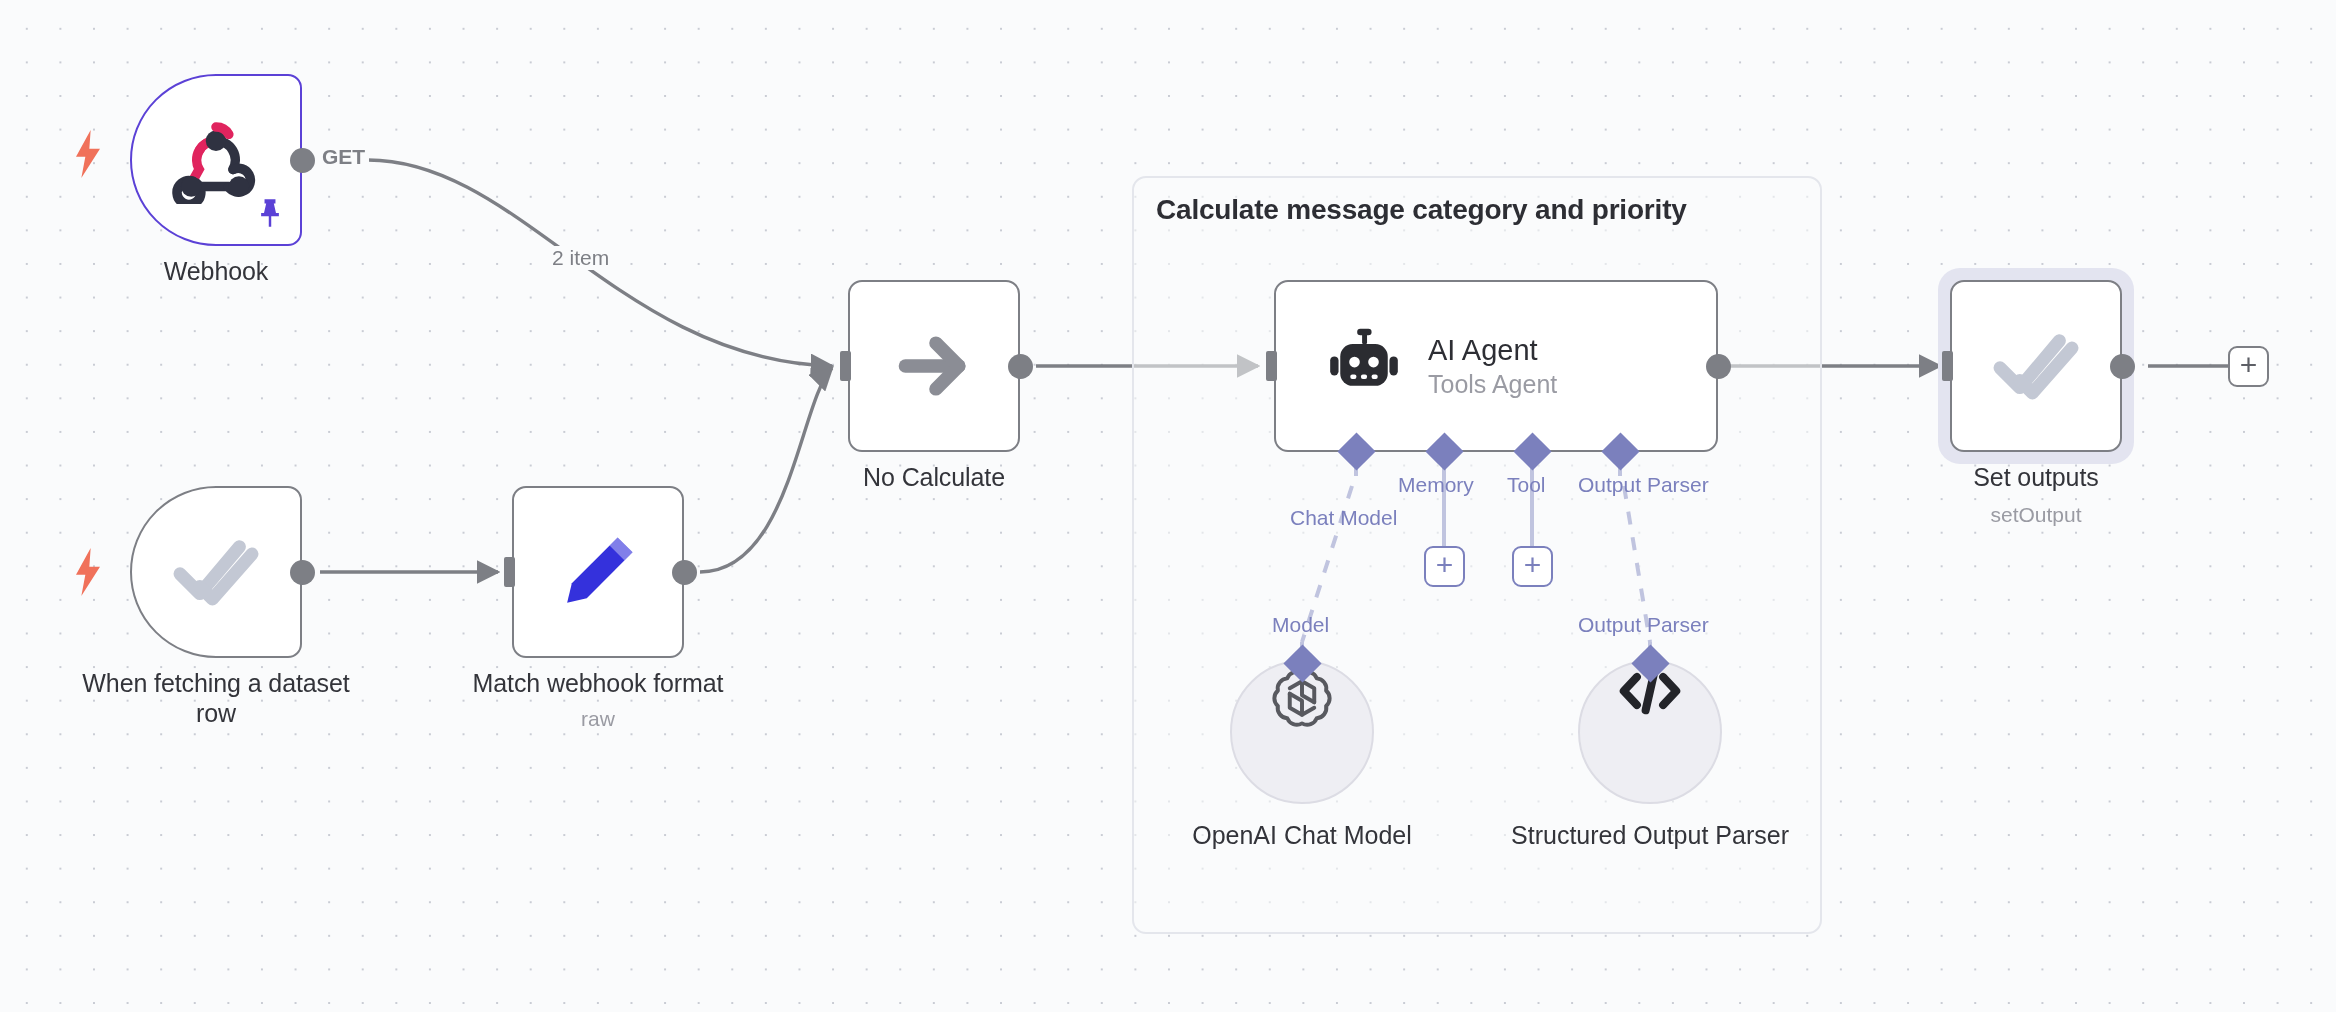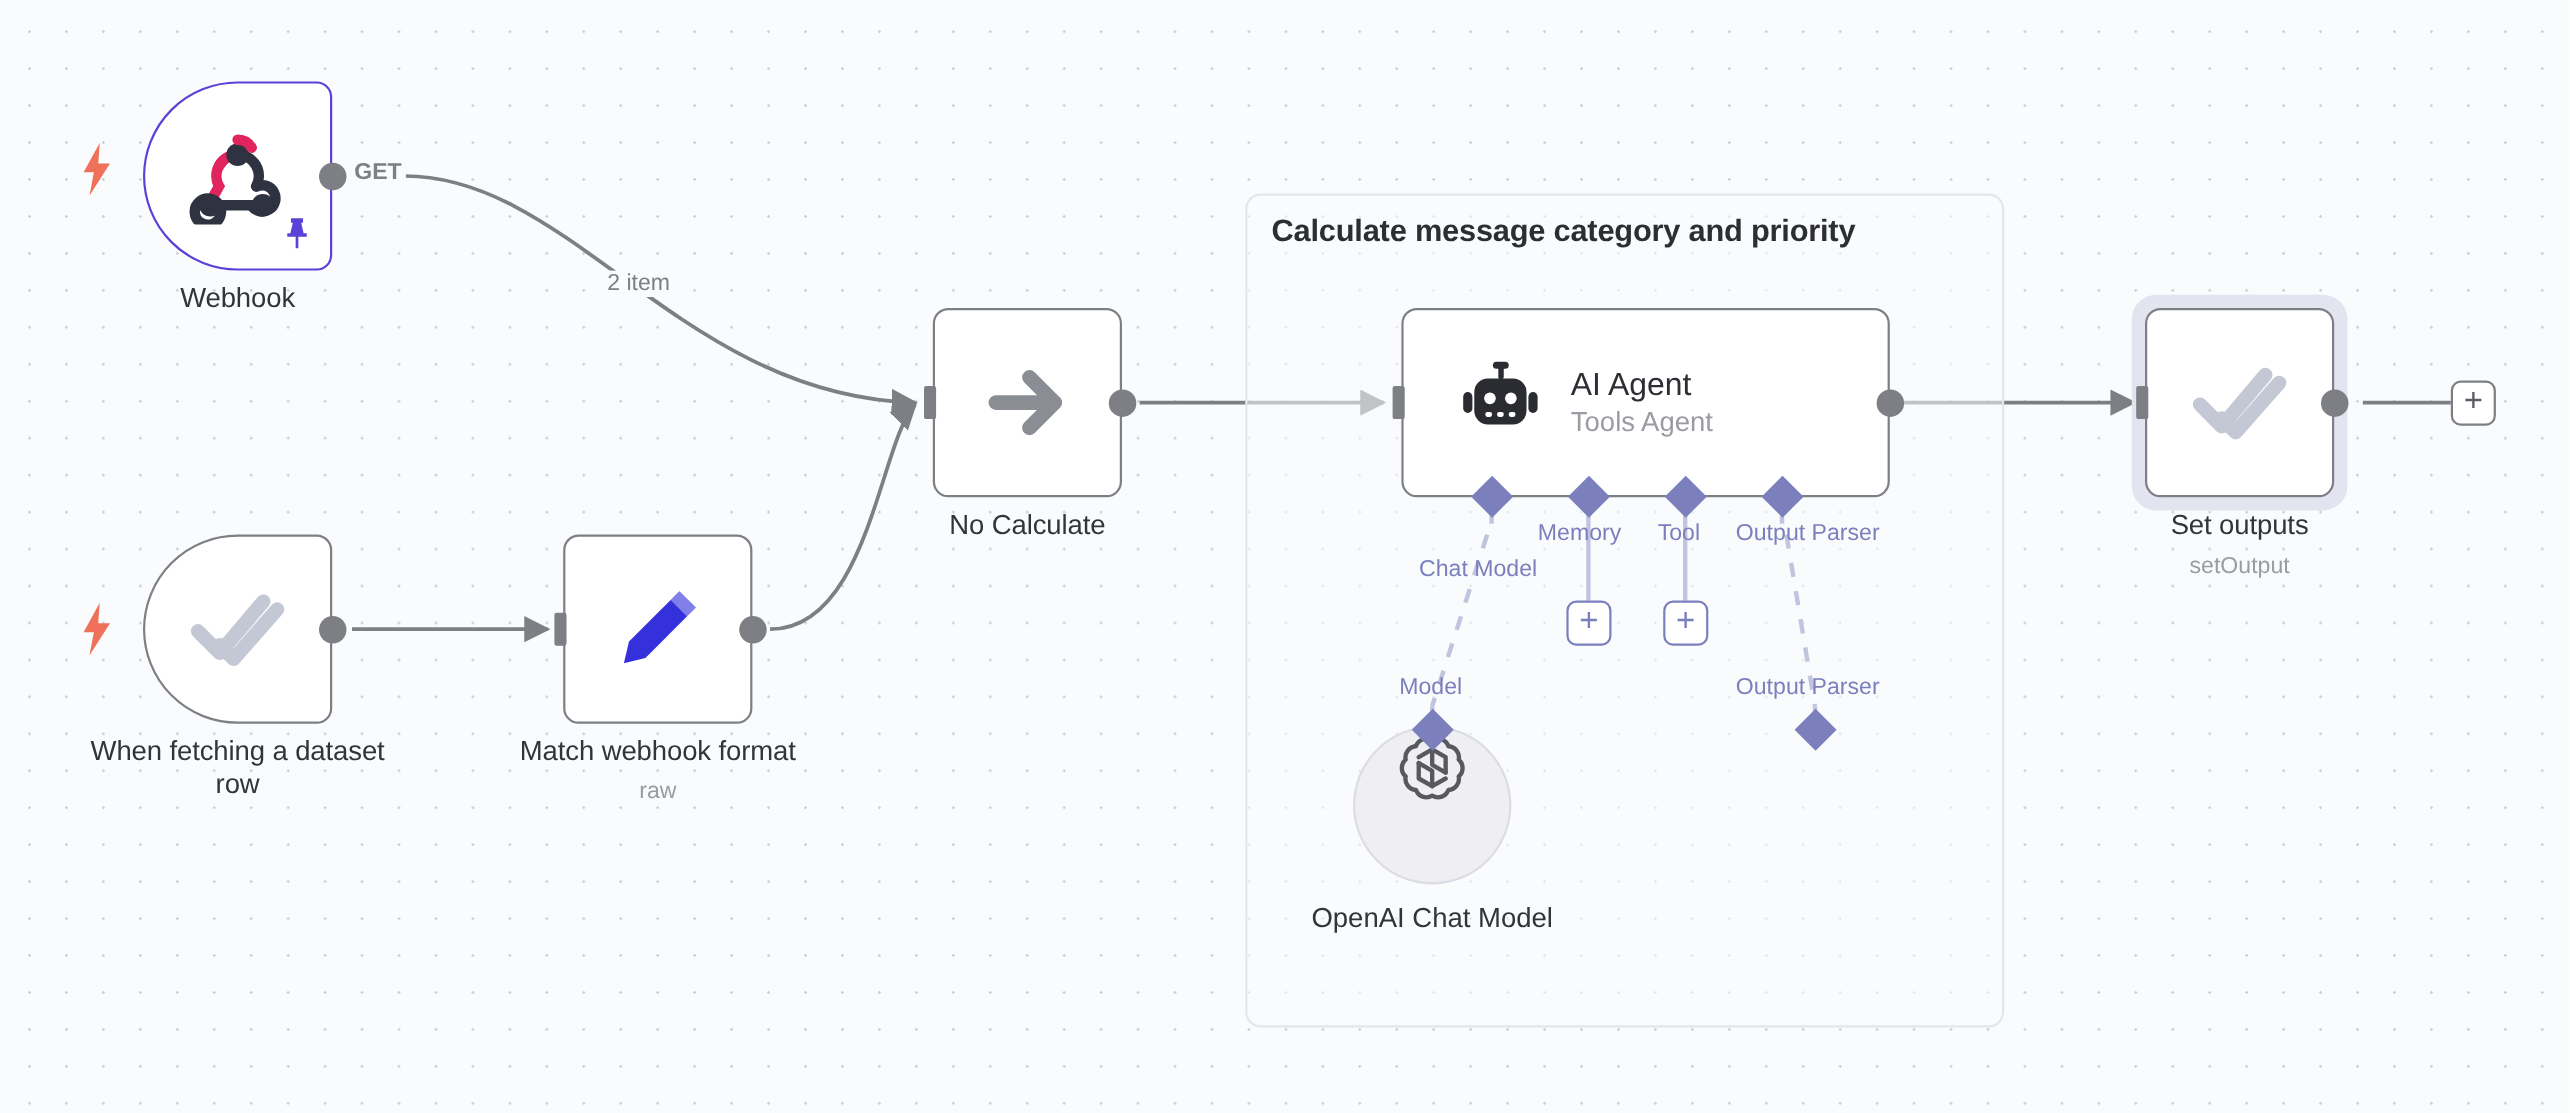--- a/index.html
+++ b/index.html
@@ -380,20 +380,32 @@
           <path d="M20 10.7 L20 18.5 L26.8 22.4"></path>
           <path d="M20 29.3 L20 21.5 L13.2 17.6"></path>
         </g>
       </svg>
     </div>
     <div class="subnode-caption">OpenAI Chat Model</div>
   </div>
 
   <div class="conn-label" style="left:1578px; top:613px;">Output Parser</div>
   <div class="diamond" style="left:1637px; top:650px;"></div>
+  <div class="subnode" style="left:1578px; top:660px;">
+    <div>
+      <svg width="70" height="58" viewBox="0 0 40 32">
+        <g stroke="#232429" stroke-width="4.6" fill="none" stroke-linecap="round" stroke-linejoin="round">
+          <path d="M12.5 8 L5 16 L12.5 24"></path>
+          <path d="M27.5 8 L35 16 L27.5 24"></path>
+          <path d="M22.5 5 L17.5 27"></path>
+        </g>
+      </svg>
+    </div>
+    <div class="subnode-caption">Structured Output Parser</div>
+  </div>
 
   <div class="halo" style="left:1938px; top:268px; width:196px; height:196px;"></div>
   <div class="ep-in" style="left:1942px; top:351px;"></div>
   <div class="node node-sq" id="node-set-outputs" style="left:1950px; top:280px;">
     <div class="node-icon">
       <svg width="90" height="78" viewBox="0 0 50 42">
         <g stroke="#c3c8d4" stroke-width="7.2" fill="none" stroke-linecap="round" stroke-linejoin="round">
           <path d="M5 22 L16 33 L38 7"></path>
           <path d="M16 29 L23 36 L45 11"></path>
         </g>

